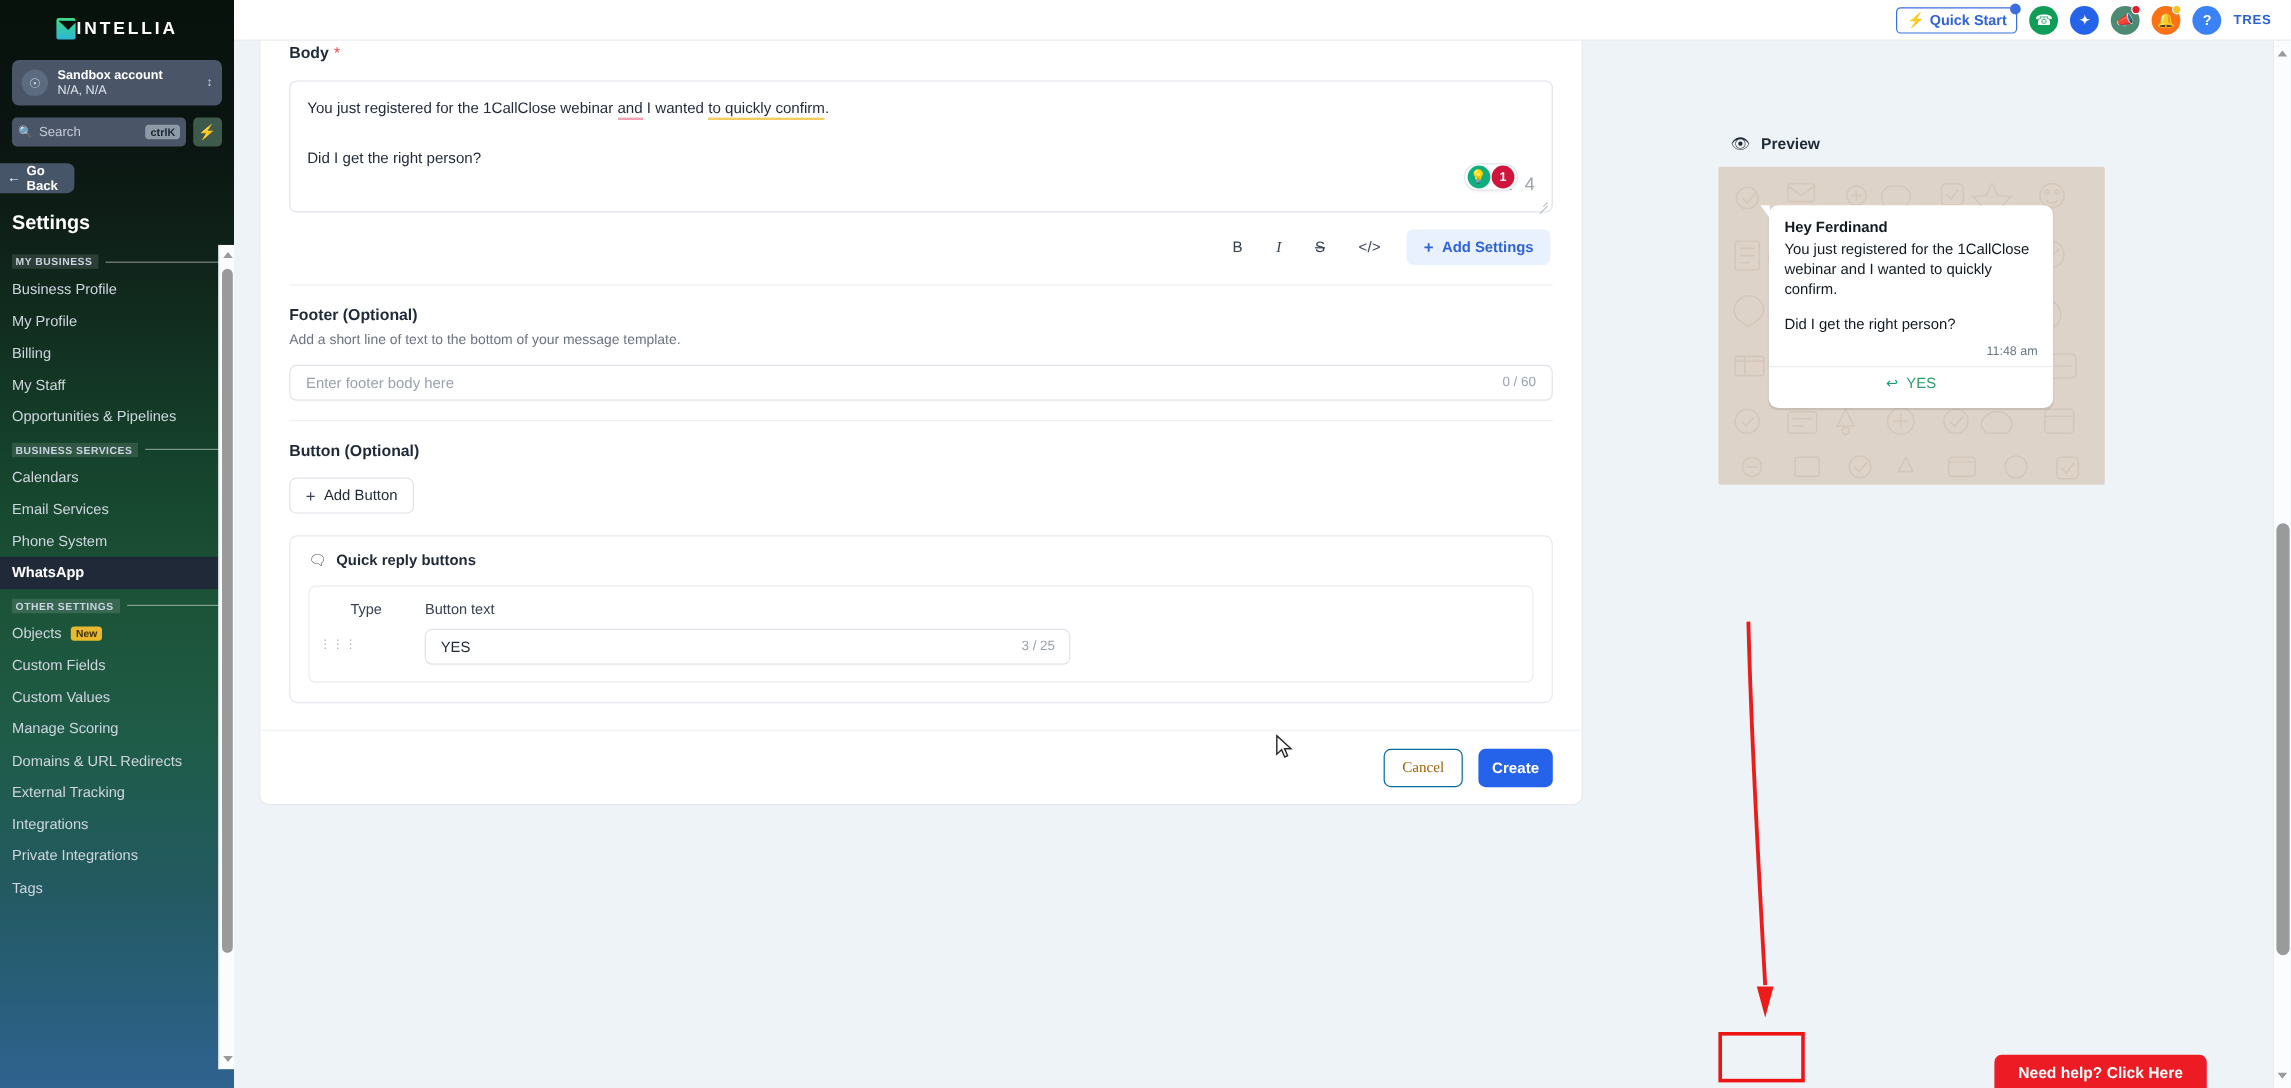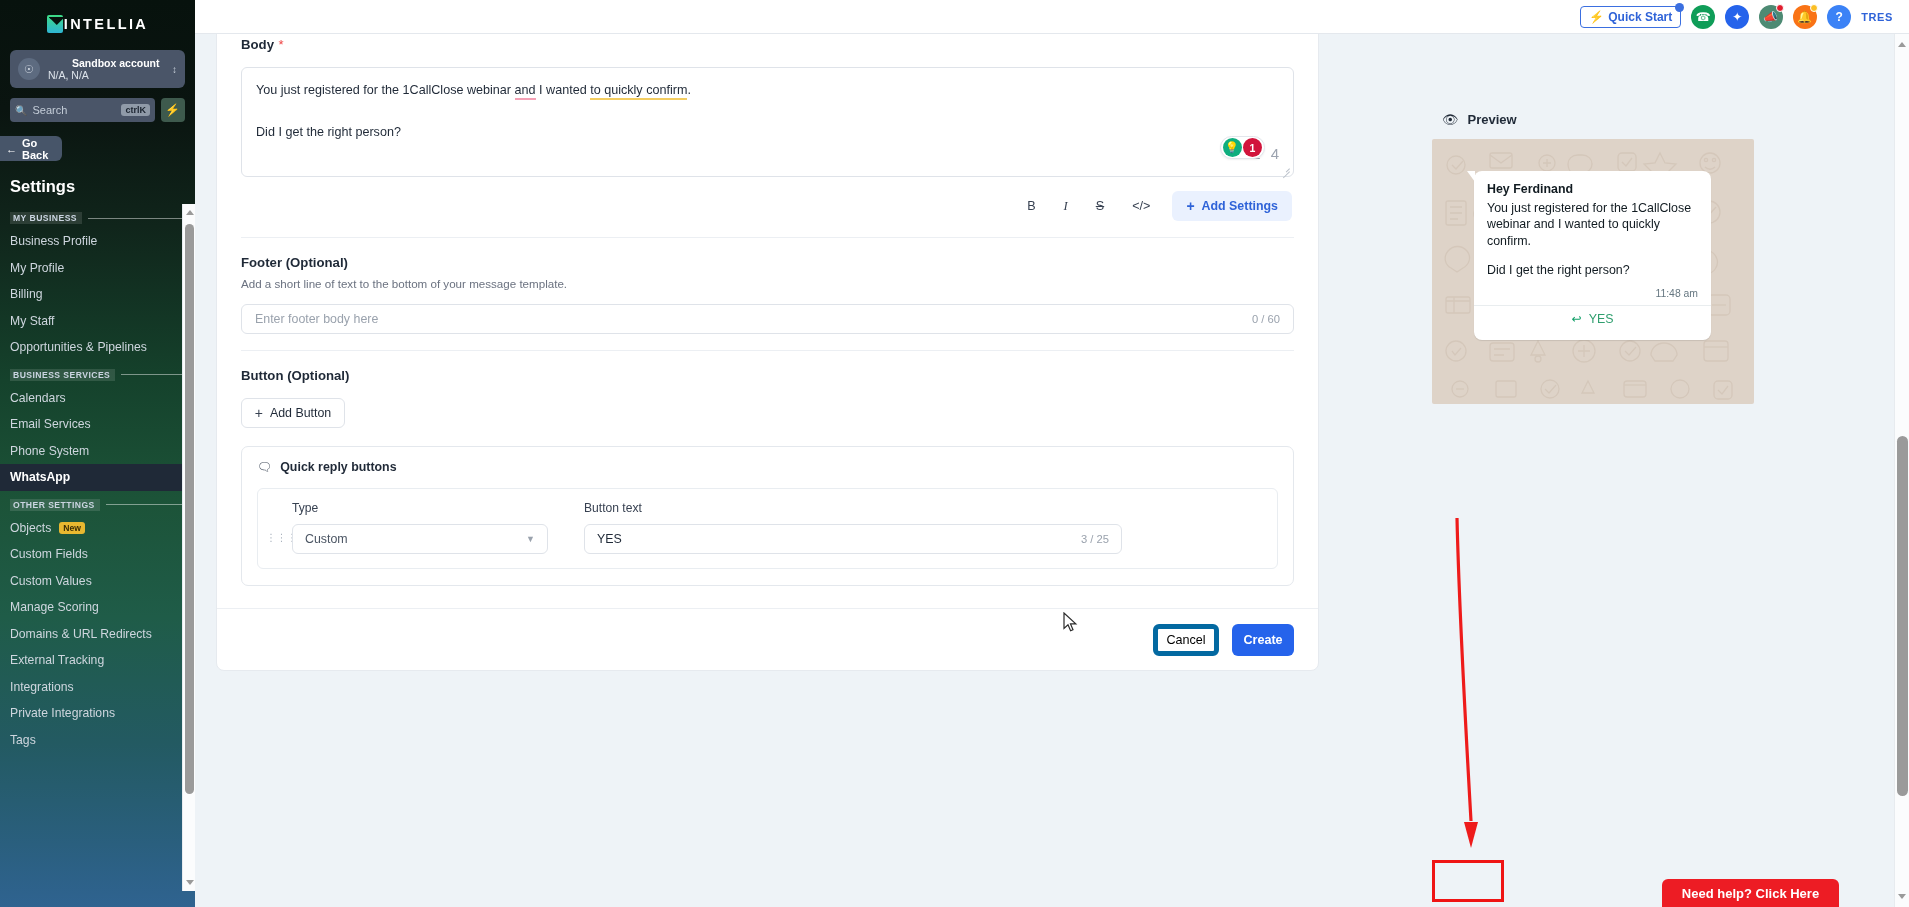--- a/index.html
+++ b/index.html
@@ -46,21 +46,21 @@
     height: 38px; display: flex; align-items: center; gap: 8px;
     padding: 0 8px; cursor: pointer;
   }
   .acct-av {
     width: 22px; height: 22px; border-radius: 50%;
     background: #5d6b80; flex: 0 0 22px;
     display:flex;align-items:center;justify-content:center;
     font-size:11px; color:#cfd6df;
   }
   .acct-txt { flex: 1; min-width: 0; line-height: 1.18; }
-  .acct-n { font-size: 10.5px; font-weight: 700; color: #ffffff; white-space: nowrap; overflow: hidden; margin-left: 24px; }
+  .acct-n { font-size: 10.5px; font-weight: 700; color: #ffffff; white-space: nowrap; overflow: hidden; }
   .acct-s { font-size: 10.5px; color: #dce3ea; }
   .acct-ch { font-size: 10px; color: #c8d0da; }
 
   .searchrow { margin: 10px 10px 0 10px; display: flex; gap: 6px; align-items: center; }
   .searchbox {
     flex: 1; height: 24px; background: #4a5568; border-radius: 4px;
     display: flex; align-items: center; padding: 0 5px; gap: 5px; cursor: text;
   }
   .searchbox .mag { font-size: 10px; color: #c4cdd8; }
   .searchbox .ph { flex: 1; font-size: 11px; color: #c4cdd8; }
@@ -259,23 +259,23 @@
   }
   .btntext .v { flex: 1; font-size: 12.4px; color: #1f2937; }
   .btntext .cnt { font-size: 11.2px; color: #9aa2ad; }
 
   .cardfoot {
     margin-top: 22px; border-top: 1px solid #eceff3;
     height: 62px; display: flex; align-items: center; justify-content: flex-end;
     gap: 13px; padding-right: 24px;
   }
   .btn-cancel {
-    width: 66px; height: 32px; border: 5px solid #0369a1; border-radius: 6px;
+    width: 66px; height: 32px; border: 1px solid #0369a1; border-radius: 6px;
     display: flex; align-items: center; justify-content: center;
-    font-size: 12.6px; color: #000000; cursor: pointer; background: #fff;
+    font-size: 12.6px; color: #a16207; cursor: pointer; background: #fff; font-family: Liberation Serif, serif;
   }
   .btn-create {
     width: 62px; height: 32px; background: #2563eb; border-radius: 6px;
     display: flex; align-items: center; justify-content: center;
     font-size: 12.6px; color: #fff; font-weight: 600; cursor: pointer; text-align: right;
   }
 
   
   #preview { position: absolute; left: 1237px; top: 78px; width: 340px; }
   .pv-hdr { display: flex; align-items: center; gap: 9px; margin-left: 10px; }
@@ -525,24 +525,20 @@
 
       <div class="qrcard">
         <div class="qrhdr">
           <span style="font-size:12px;color:#4b5563">🗨</span>
           <span class="qrhdr-t">Quick reply buttons</span>
         </div>
         <div class="qrrow">
           <div class="drag">⋮⋮⋮</div>
           <div class="fieldcol">
             <div class="fieldlbl">Type</div>
-            <div class="select">
-              <span class="v">Custom</span>
-              <span class="chev">▼</span>
-            </div>
           </div>
           <div class="fieldcol" style="margin-left:36px">
             <div class="fieldlbl">Button text</div>
             <div class="btntext">
               <span class="v">YES</span>
               <span class="cnt">3 / 25</span>
             </div>
           </div>
         </div>
       </div>

